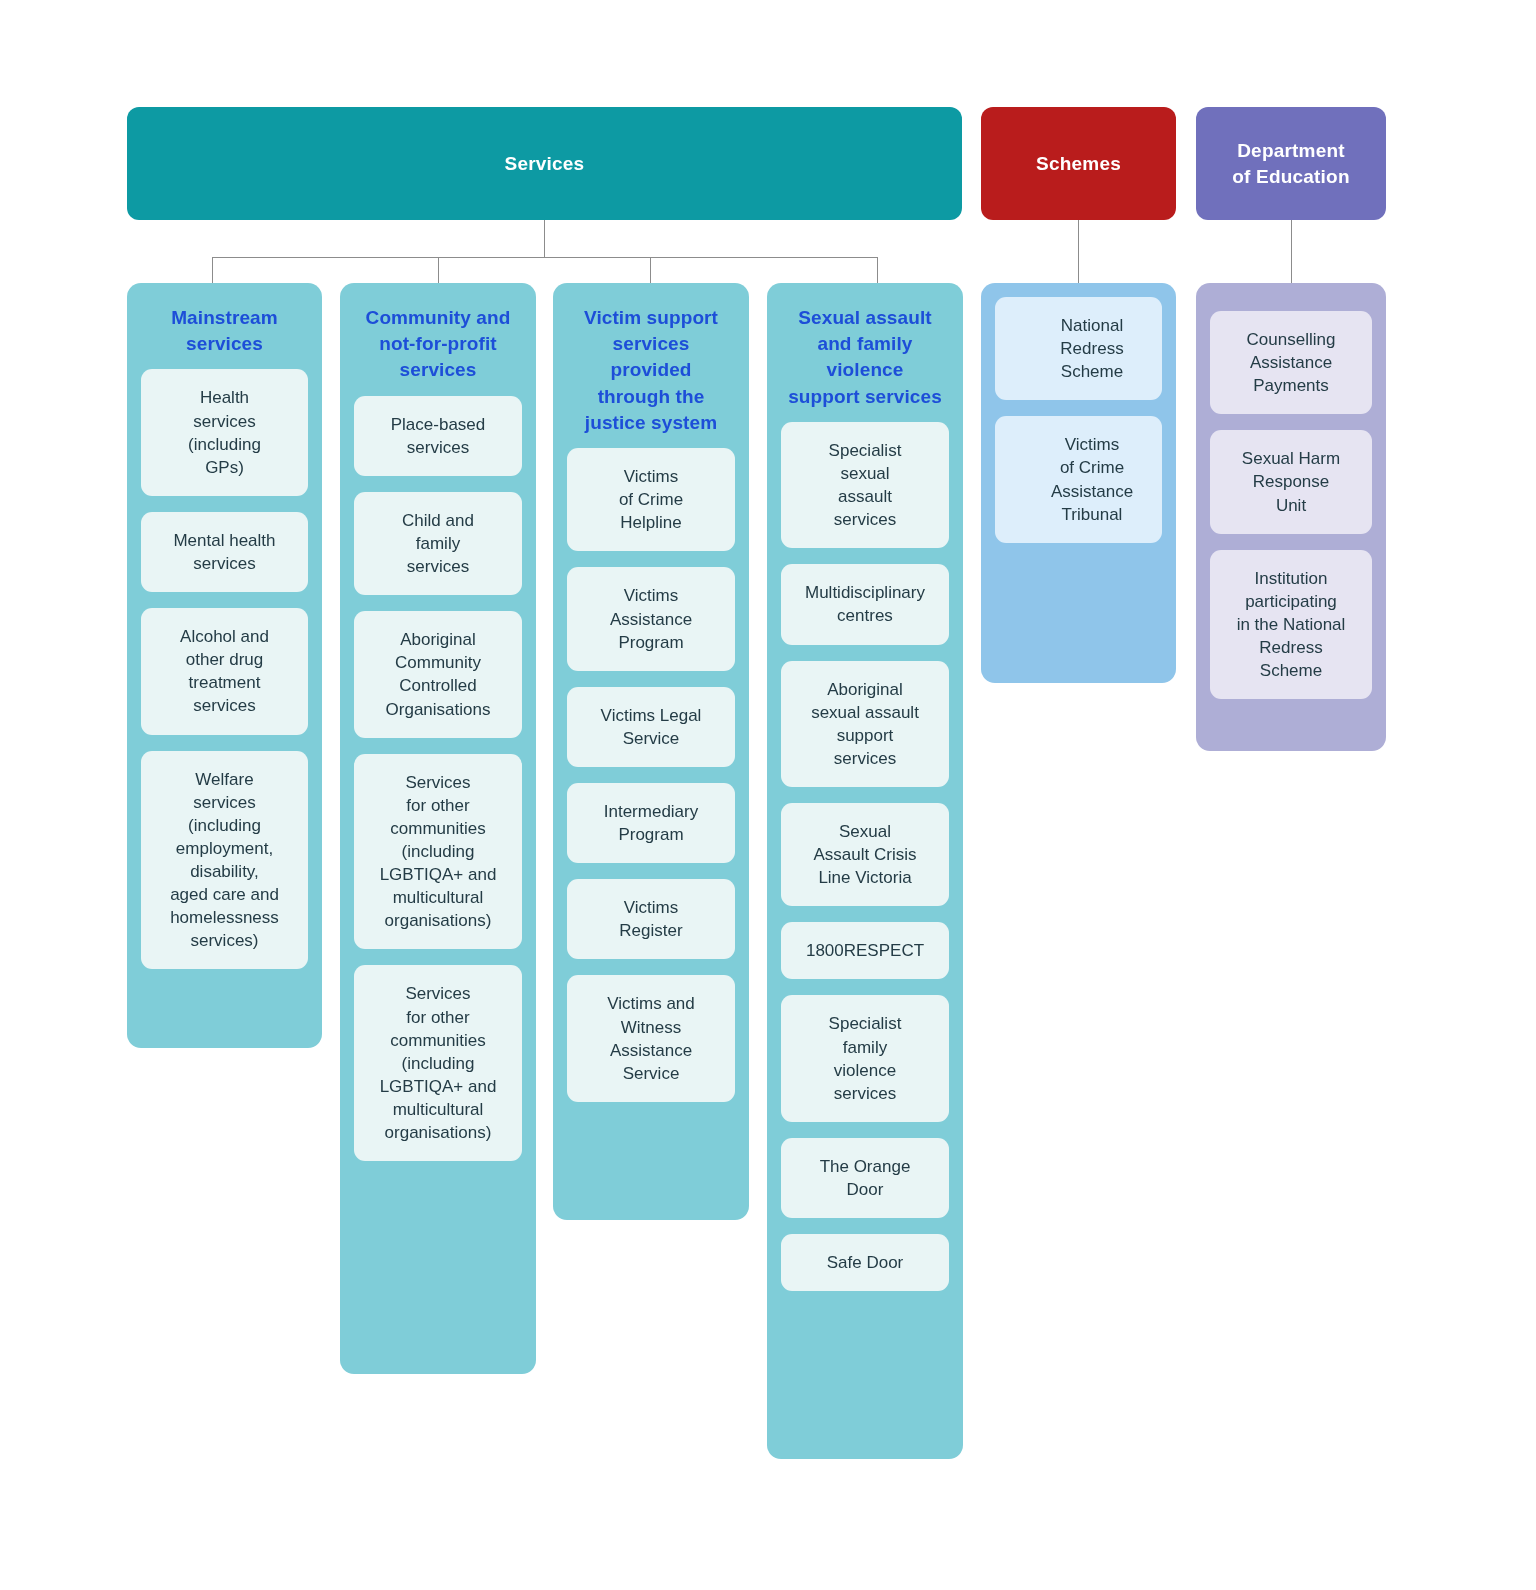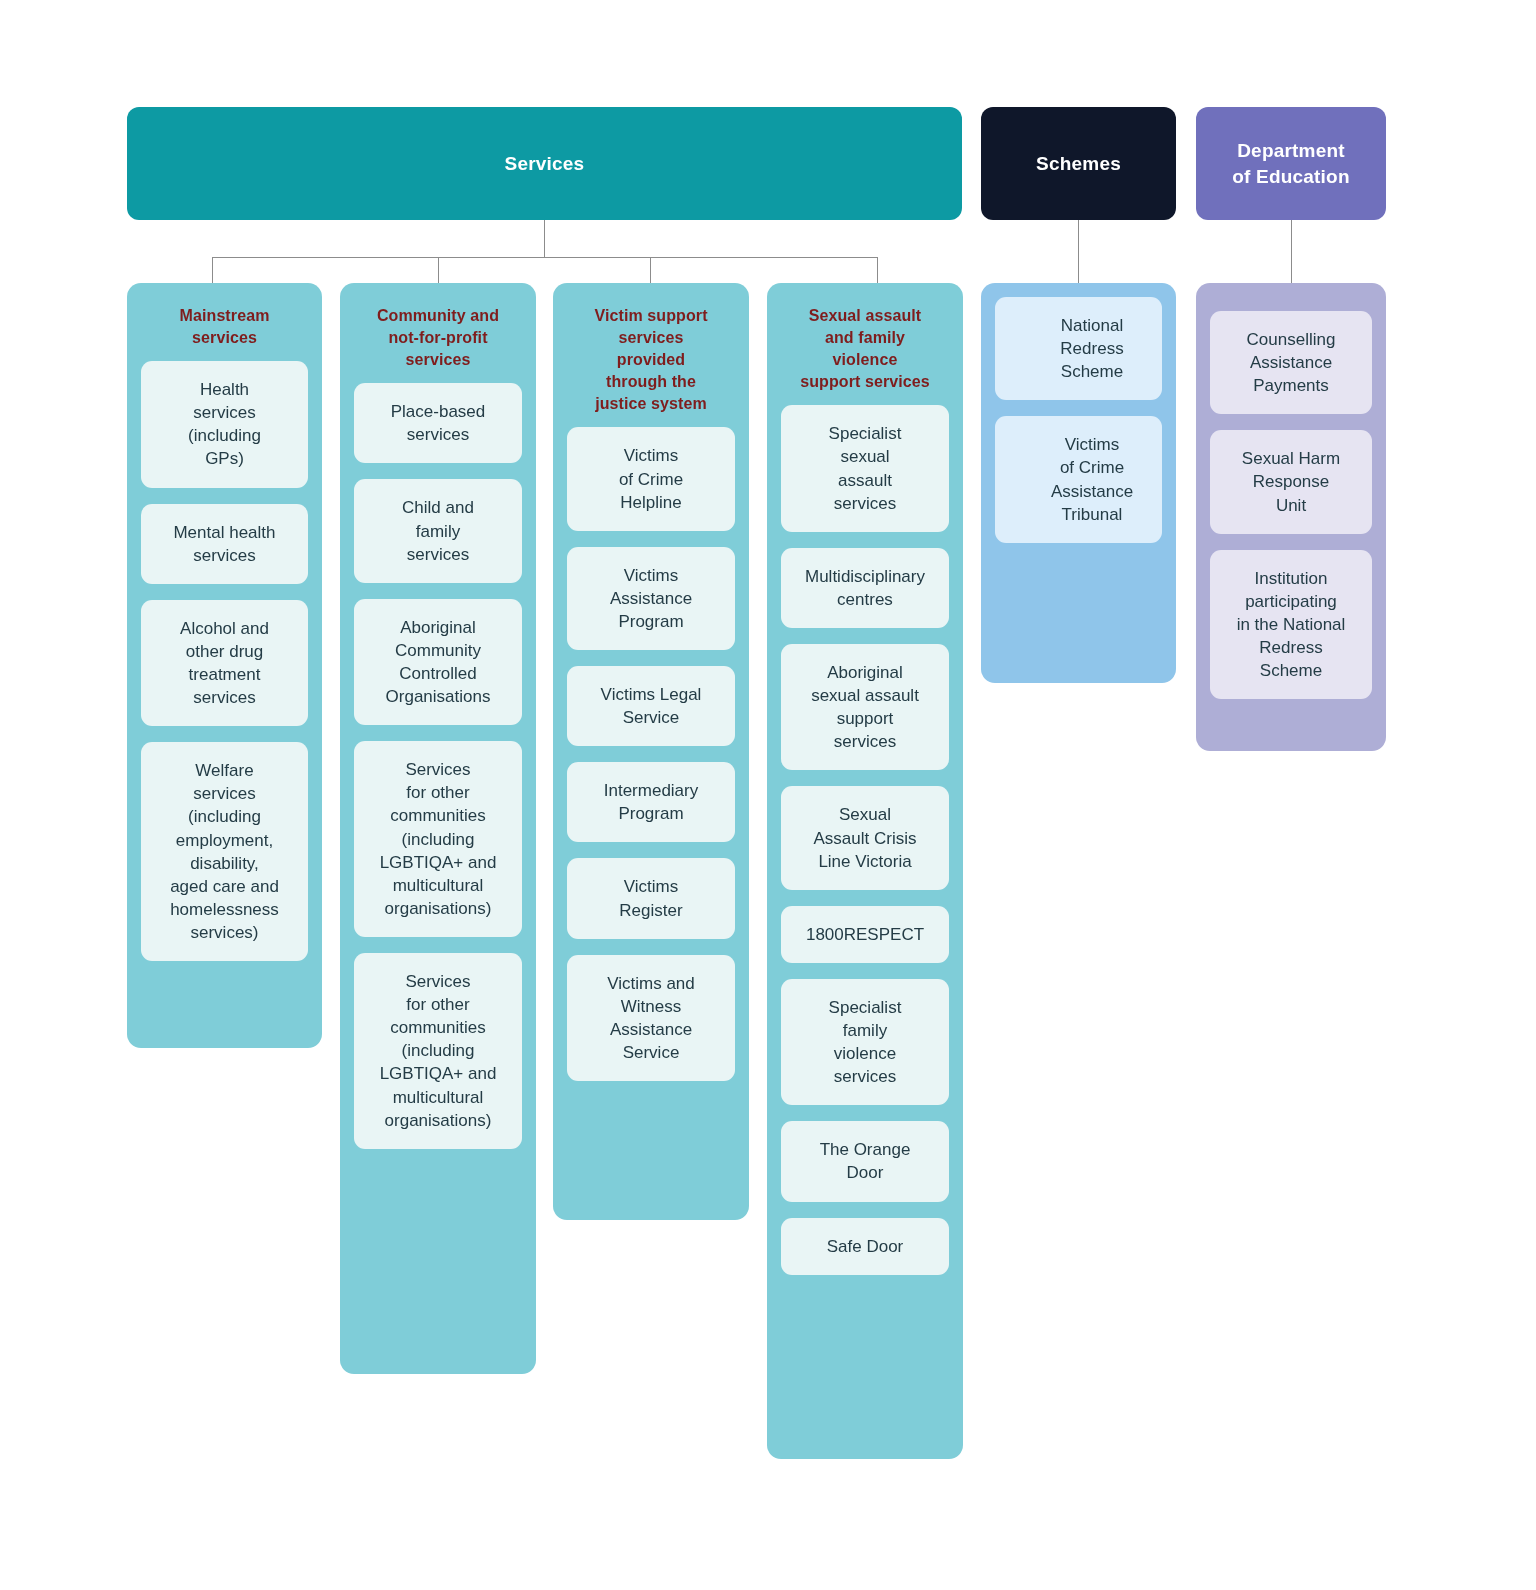--- a/index.html
+++ b/index.html
@@ -33,21 +33,21 @@
     text-align: center;
     color: #ffffff;
     font-weight: bold;
     font-size: 19px;
     line-height: 1.32;
     letter-spacing: .2px;
     box-sizing: border-box;
     padding: 6px 10px;
   }
   #top-services { left: 127px;  top: 107px; width: 835px; height: 113px; background: #0d9aa3; }
-  #top-schemes  { left: 981px;  top: 107px; width: 195px; height: 113px; background: #0f172a; }
+  #top-schemes  { left: 981px;  top: 107px; width: 195px; height: 113px; background: #b91c1c; }
   #top-education{ left: 1196px; top: 107px; width: 190px; height: 113px; background: #7070bc; }
 
   
   .conn {
     position: absolute;
     background: #8c8c8c;
   }
   .conn.v { width: 1.4px; }
   .conn.h { height: 1.4px; }
 
@@ -60,24 +60,24 @@
     display: flex;
     flex-direction: column;
     align-items: stretch;
   }
   .col-teal   { background: #7fcdd8; }
   .col-blue   { background: #8fc5ea; }
   .col-purple { background: #aeaed6; }
 
   .col-title {
     font-weight: bold;
-    font-size: 16px;
+    font-size: 19px;
     line-height: 1.38;
     text-align: center;
-    color: #7f1d1d;
+    color: #1d4ed8;
     margin: 8px 2px 12px 2px;
     letter-spacing: .1px;
   }
 
   
   .card {
     border-radius: 11px;
     text-align: center;
     font-size: 17px;
     line-height: 1.36;

